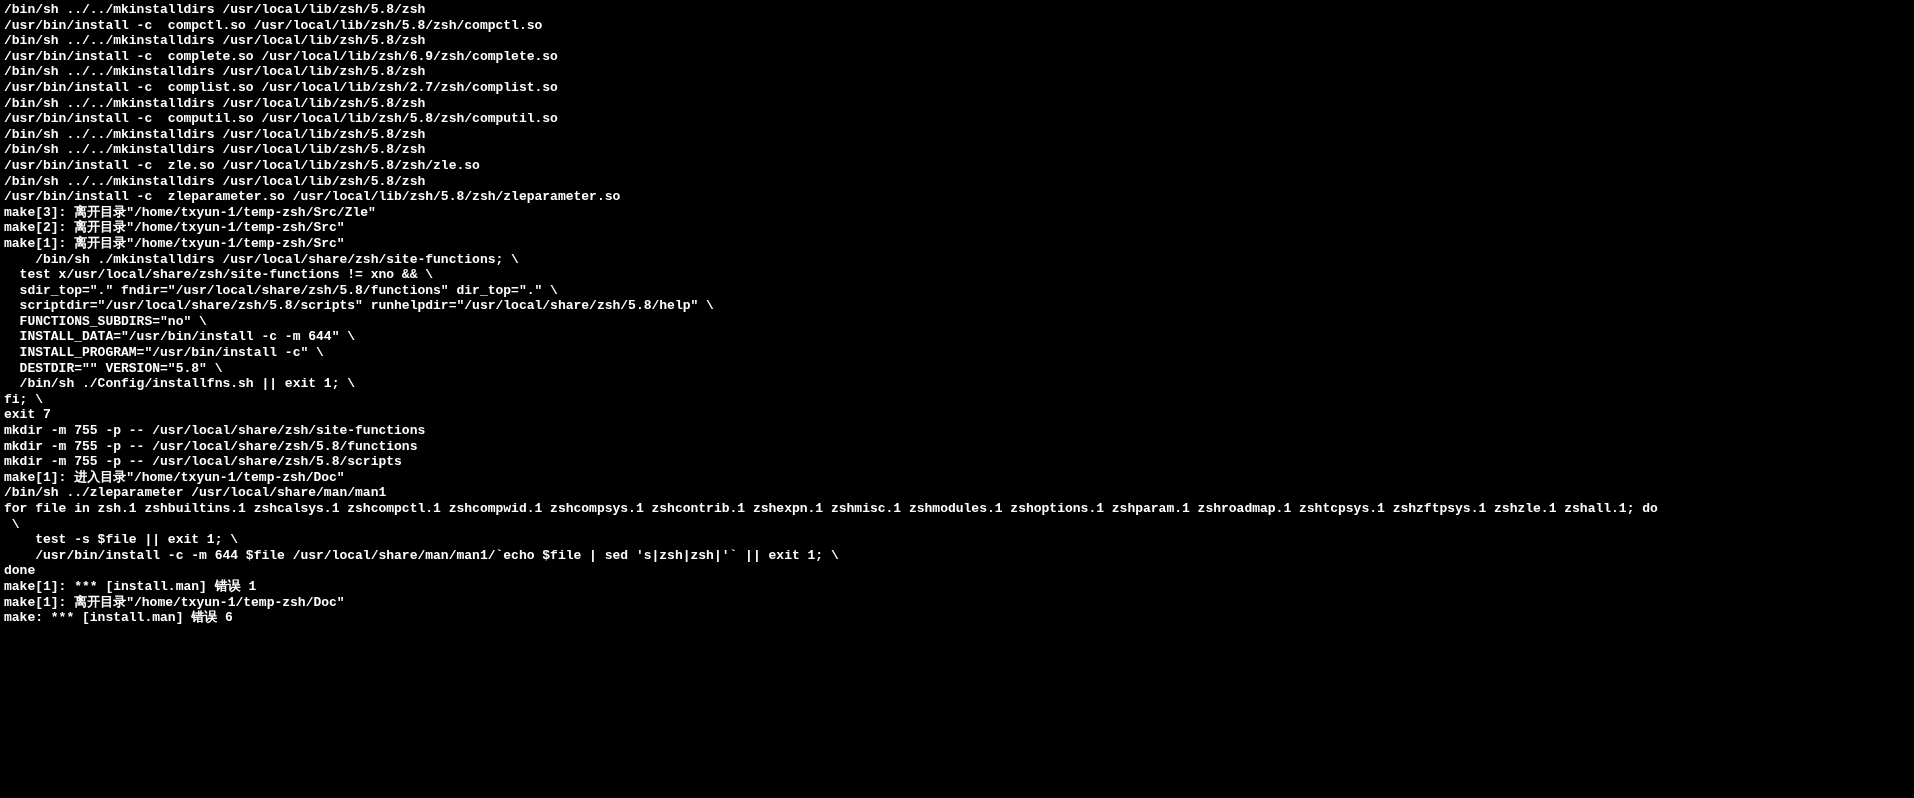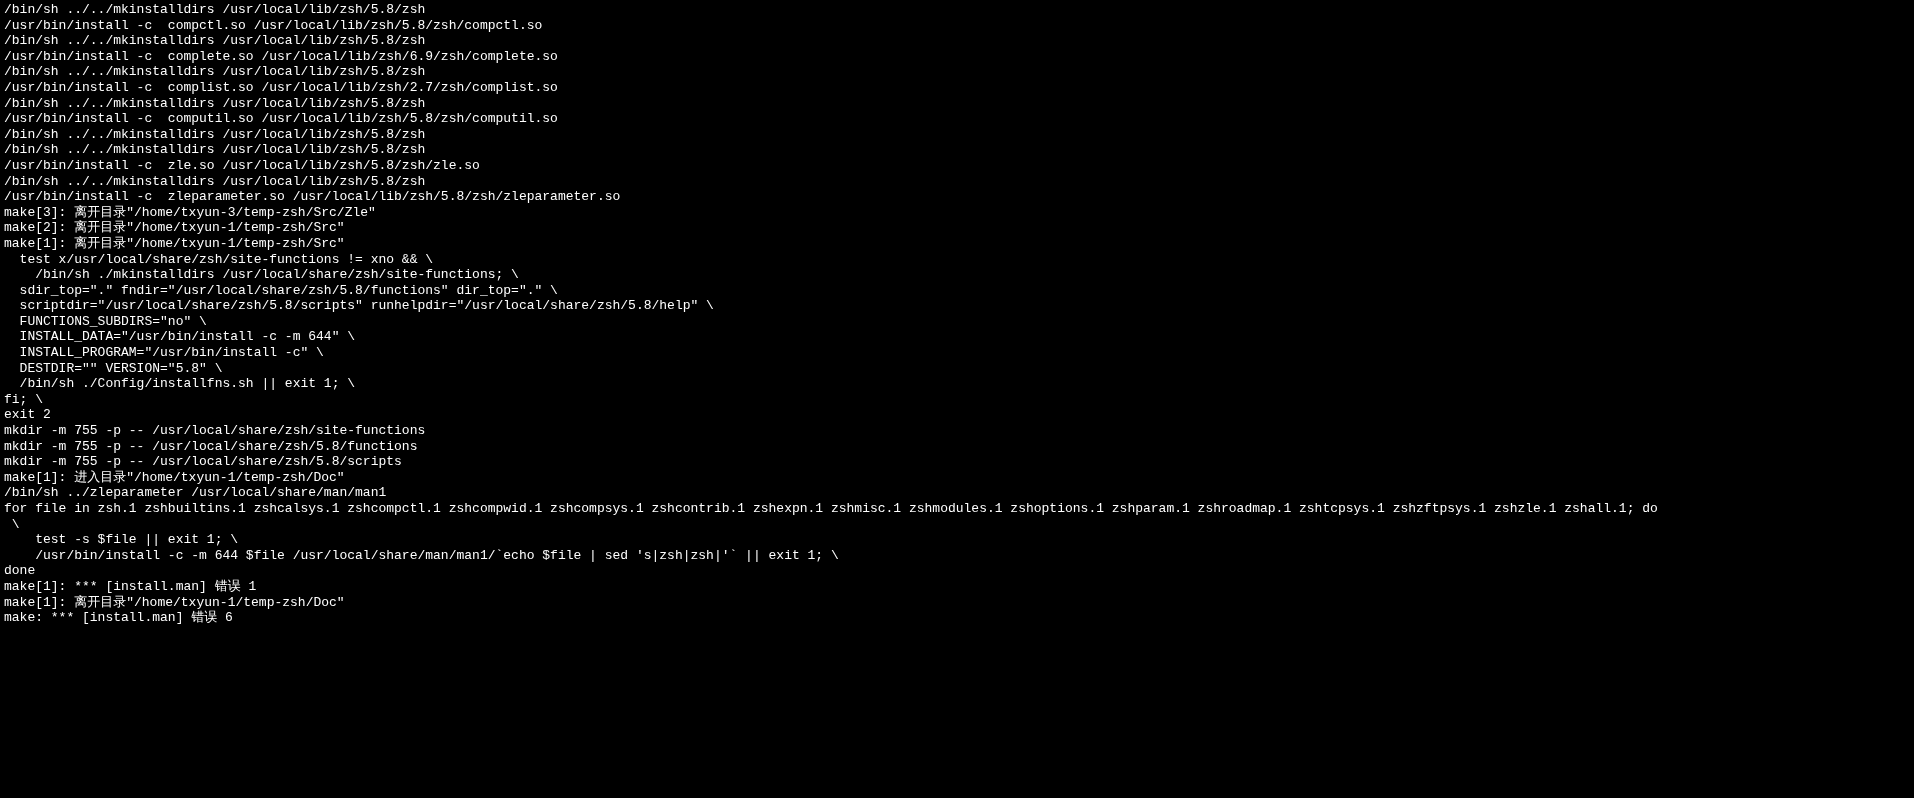--- a/index.html
+++ b/index.html
@@ -13,53 +13,54 @@
       font-family: 'Menlo', 'Monaco', 'Consolas', 'Courier New', monospace;
       font-size: 13px;
       line-height: 1.2;
       padding: 2px 4px;
       white-space: nowrap;
       overflow-x: auto;
     }
     .terminal-line {
       display: block;
       white-space: pre;
+      font-weight: bold;
     }
   </style>
 </head>
 <body>
 
 <div id="terminal-container">
     <span class="terminal-line">/bin/sh ../../mkinstalldirs /usr/local/lib/zsh/5.8/zsh</span>
     <span class="terminal-line">/usr/bin/install -c  compctl.so /usr/local/lib/zsh/5.8/zsh/compctl.so</span>
     <span class="terminal-line">/bin/sh ../../mkinstalldirs /usr/local/lib/zsh/5.8/zsh</span>
     <span class="terminal-line">/usr/bin/install -c  complete.so /usr/local/lib/zsh/6.9/zsh/complete.so</span>
     <span class="terminal-line">/bin/sh ../../mkinstalldirs /usr/local/lib/zsh/5.8/zsh</span>
     <span class="terminal-line">/usr/bin/install -c  complist.so /usr/local/lib/zsh/2.7/zsh/complist.so</span>
     <span class="terminal-line">/bin/sh ../../mkinstalldirs /usr/local/lib/zsh/5.8/zsh</span>
     <span class="terminal-line">/usr/bin/install -c  computil.so /usr/local/lib/zsh/5.8/zsh/computil.so</span>
     <span class="terminal-line">/bin/sh ../../mkinstalldirs /usr/local/lib/zsh/5.8/zsh</span>
     <span class="terminal-line">/bin/sh ../../mkinstalldirs /usr/local/lib/zsh/5.8/zsh</span>
     <span class="terminal-line">/usr/bin/install -c  zle.so /usr/local/lib/zsh/5.8/zsh/zle.so</span>
     <span class="terminal-line">/bin/sh ../../mkinstalldirs /usr/local/lib/zsh/5.8/zsh</span>
     <span class="terminal-line">/usr/bin/install -c  zleparameter.so /usr/local/lib/zsh/5.8/zsh/zleparameter.so</span>
-    <span class="terminal-line">make[3]: 离开目录"/home/txyun-3/temp-zsh/Src/Zle"</span>
+    <span class="terminal-line">make[3]: 离开目录"/home/txyun-1/temp-zsh/Src/Zle"</span>
     <span class="terminal-line">make[2]: 离开目录"/home/txyun-1/temp-zsh/Src"</span>
     <span class="terminal-line">make[1]: 离开目录"/home/txyun-1/temp-zsh/Src"</span>
+    <span class="terminal-line">    /bin/sh ./mkinstalldirs /usr/local/share/zsh/site-functions; \</span>
     <span class="terminal-line">  test x/usr/local/share/zsh/site-functions != xno &amp;&amp; \</span>
-    <span class="terminal-line">    /bin/sh ./mkinstalldirs /usr/local/share/zsh/site-functions; \</span>
     <span class="terminal-line">  sdir_top="." fndir="/usr/local/share/zsh/5.8/functions" dir_top="." \</span>
     <span class="terminal-line">  scriptdir="/usr/local/share/zsh/5.8/scripts" runhelpdir="/usr/local/share/zsh/5.8/help" \</span>
     <span class="terminal-line">  FUNCTIONS_SUBDIRS="no" \</span>
     <span class="terminal-line">  INSTALL_DATA="/usr/bin/install -c -m 644" \</span>
     <span class="terminal-line">  INSTALL_PROGRAM="/usr/bin/install -c" \</span>
     <span class="terminal-line">  DESTDIR="" VERSION="5.8" \</span>
     <span class="terminal-line">  /bin/sh ./Config/installfns.sh || exit 1; \</span>
     <span class="terminal-line">fi; \</span>
-    <span class="terminal-line">exit 2</span>
+    <span class="terminal-line">exit 7</span>
     <span class="terminal-line">mkdir -m 755 -p -- /usr/local/share/zsh/site-functions</span>
     <span class="terminal-line">mkdir -m 755 -p -- /usr/local/share/zsh/5.8/functions</span>
     <span class="terminal-line">mkdir -m 755 -p -- /usr/local/share/zsh/5.8/scripts</span>
     <span class="terminal-line">make[1]: 进入目录"/home/txyun-1/temp-zsh/Doc"</span>
     <span class="terminal-line">/bin/sh ../zleparameter /usr/local/share/man/man1</span>
     <span class="terminal-line">for file in zsh.1 zshbuiltins.1 zshcalsys.1 zshcompctl.1 zshcompwid.1 zshcompsys.1 zshcontrib.1 zshexpn.1 zshmisc.1 zshmodules.1 zshoptions.1 zshparam.1 zshroadmap.1 zshtcpsys.1 zshzftpsys.1 zshzle.1 zshall.1; do</span>
     <span class="terminal-line"> \</span>
     <span class="terminal-line">    test -s $file || exit 1; \</span>
     <span class="terminal-line">    /usr/bin/install -c -m 644 $file /usr/local/share/man/man1/`echo $file | sed 's|zsh|zsh|'` || exit 1; \</span>
     <span class="terminal-line">done</span>

